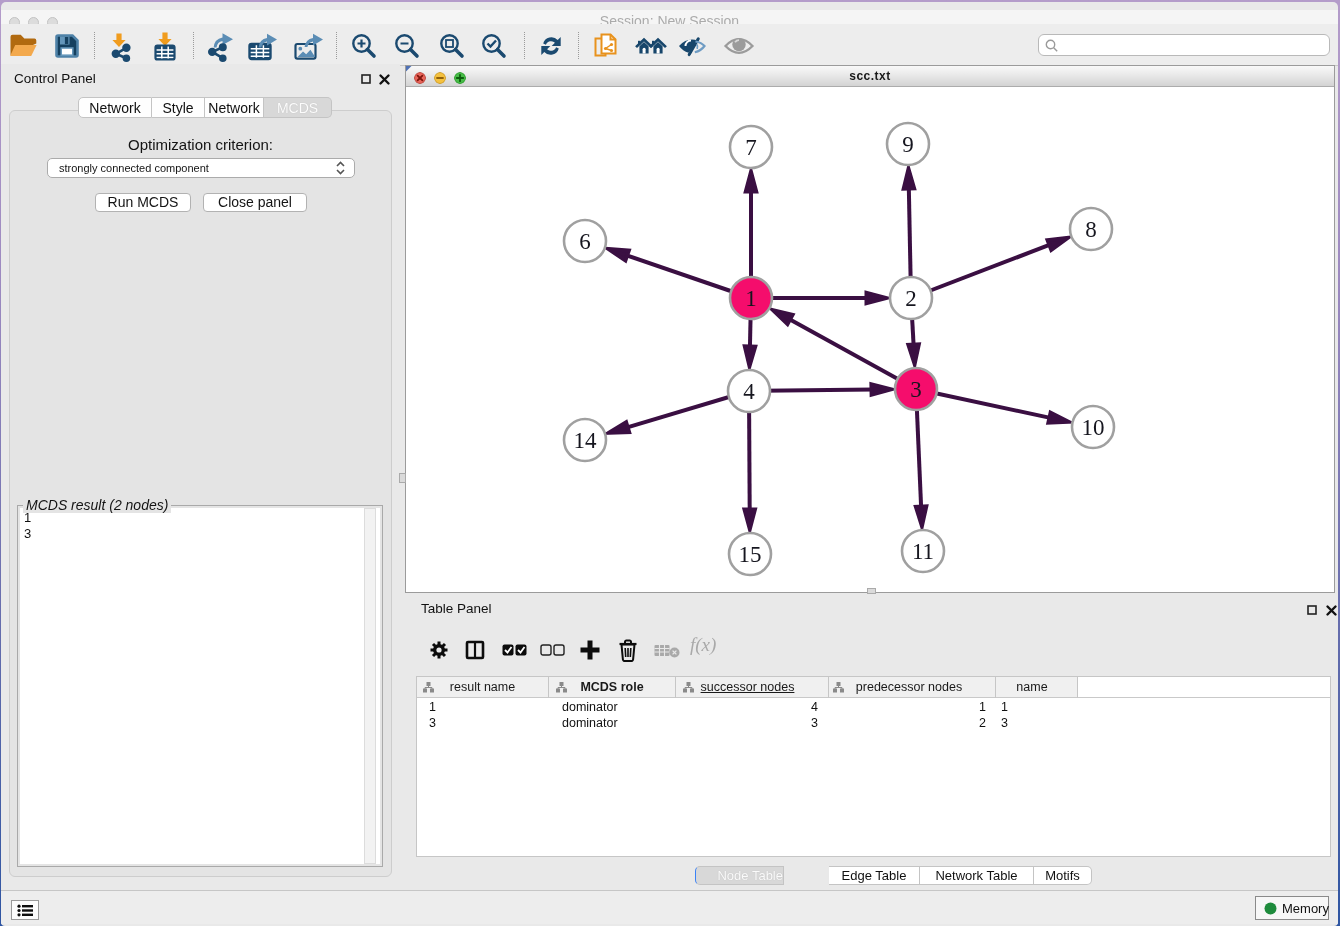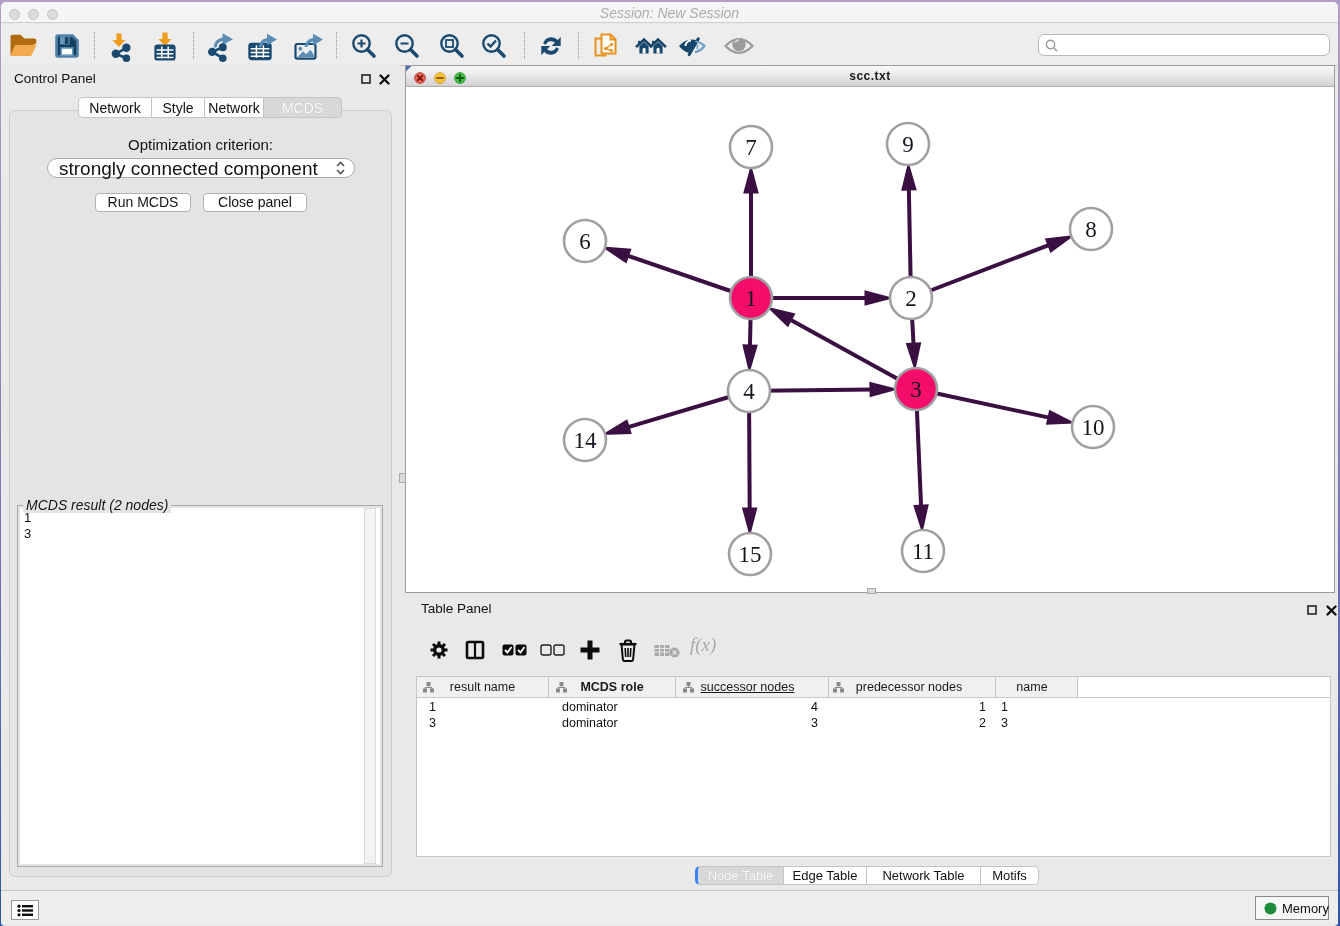--- a/index.html
+++ b/index.html
@@ -2,22 +2,22 @@
 <html><head>
 <meta charset="utf-8">
 <style>
 * { margin:0; padding:0; box-sizing:border-box; }
 html,body { width:1340px; height:926px; overflow:hidden; }
 body { font-family:"Liberation Sans", sans-serif; position:relative;
   background:linear-gradient(180deg,#b49cca 0%,#9d8ac0 30%,#6a6fae 65%,#2e55a2 100%); }
 #win { position:absolute; left:1px; top:2px; width:1337px; height:924px;
   background:#e9e9e9; border-radius:5px 5px 4px 4px; overflow:hidden; }
 
-#titlebar { position:absolute; left:0; top:0; width:100%; height:21px;
-  background:#f5f5f5; border-bottom:1px solid #cfcfcf;font-style:italic; }
+#titlebar { position:absolute; left:0; top:8px; width:100%; height:21px;
+  background:#f5f5f5; border-bottom:1px solid #cfcfcf; }
 #titlebar .dot { position:absolute; top:7px; width:11px; height:11px; border-radius:50%;
   background:#dcdcdc; border:1px solid #c3c3c3; }
 #title { position:absolute; top:3px; left:0; width:100%; text-align:center;
   font-size:14px; color:#ababab; }
 
 #toolbar { position:absolute; left:0; top:22px; width:100%; height:42px;
   background:#ededed; border-bottom:1px solid #c9c9c9; }
 .tbi { position:absolute; top:7px; overflow:visible; }
 .tsep { position:absolute; top:8px; height:27px; width:0;
   border-left:1px dotted #9a9a9a; }
@@ -31,22 +31,22 @@
   background:#e4e4e4; border:1px solid #cdcdcd; border-radius:6px; }
 .tabrow { position:absolute; display:flex;border-radius:9px; }
 .tab { height:21px; line-height:20px; text-align:center; font-size:14px; color:#111;
   background:#fefefe; border:1px solid #c4c4c4; border-left:none; }
 .tab.first { border-left:1px solid #c4c4c4; border-radius:5px 0 0 5px; }
 .tab.last { border-radius:0 5px 5px 0; }
 .tab.sel { background:#d8d8d8; color:#fcfcfc; text-shadow:0 0 1px #b5b5b5; }
 #optlabel { position:absolute; left:0; top:25px; width:100%; text-align:center;
   font-size:15px; color:#141414; }
 #combo { position:absolute; left:37px; top:47px; width:308px; height:20px;
-  background:#fff; border:1px solid #ababab; border-radius:10px;
-  font-size:19px; color:#141414; line-height:19px; padding-left:11px; }
+  background:#fff; border:1px solid #ababab; border-radius:5px;
+  font-size:11px; color:#141414; line-height:19px; padding-left:11px; }
 .btn { position:absolute; top:82px; height:19px; background:#fff;
   border:1px solid #b2b2b2; border-radius:4px; font-size:14px; color:#141414;
   text-align:center; line-height:17px; }
 #grpbox { position:absolute; left:7px; top:394px; width:366px; height:362px;
   border:1px solid #a9a9a9; }
 #grplabel { position:absolute; left:5px; top:-9px; background:#e4e4e4;
   font-size:14px; color:#141414; padding:0 3px; z-index:3;font-style:italic; }
 #grpwhite { position:absolute; left:2px; top:2px; right:2px; bottom:2px; background:#fff; }
 #grpscroll { position:absolute; right:4px; top:0px; width:12px; height:100%;
   background:#f2f2f2; border:1px solid #dcdcdc; }
@@ -68,21 +68,21 @@
   background:#fff; border:1px solid #c6c6c6; }
 .thdr { position:absolute; left:0; top:0; width:100%; height:21px;
   border-bottom:1px solid #c9c9c9; }
 .thbg { position:absolute; left:0; top:0; width:661px; height:21px; background:#f0f0f0; }
 .thcell { position:absolute; top:0; height:21px; border-right:1px solid #c6c6c6;
   font-size:12.5px; color:#1a1a1a; text-align:center; line-height:20px; }
 .trow { position:absolute; font-size:12.5px; color:#111; }
 .btabs { position:absolute; display:flex; }
 .btab { height:19px; line-height:18px; text-align:center; font-size:13px; color:#111;
   background:#fff; border:1px solid #c4c4c4; border-left:none; }
-.btab.first { border-left:3px solid #3b82f6; border-radius:5px 0 0 5px; }
+.btab.first { border-left:1px solid #3b82f6; border-radius:5px 0 0 5px;text-align:right; }
 .btab.last { border-radius:0 5px 5px 0; }
 .btab.sel { background:#d8d8d8; color:#fbfbfb; text-shadow:0 0 1px #b5b5b5; }
 
 #statusbar { position:absolute; left:0; top:888px; width:100%; height:34px;
   background:#ededed; border-top:1px solid #c6c6c6; }
 #listbtn { position:absolute; left:10px; top:9px; width:28px; height:20px;
   background:#fcfcfc; border:1px solid #9a9a9a; }
 #membtn { position:absolute; right:9px; top:5px; width:74px; height:24px;
   background:#f7f7f7; border:1px solid #8a8a8a; font-size:13px; color:#111; }
 
@@ -243,21 +243,21 @@
           <div class="mcdsline" style="top:18px;">3</div>
           <div id="grpscroll"></div>
         </div>
         <div id="grplabel">MCDS result (2 nodes)</div>
       </div>
     </div>
     <div class="tabrow" style="left:77px;top:33px;">
       <div class="tab first" style="width:74px;">Network</div>
       <div class="tab" style="width:53px;">Style</div>
       <div class="tab" style="width:59px;">Network</div>
-      <div class="tab last sel" style="width:78px;">MCDS</div>
+      <div class="tab last sel" style="width:68px;">MCDS</div>
     </div>
   </div>
   <div id="sccwin">
     <div id="scctitle">
       <svg class="tl" style="left:8px" width="12" height="12" viewBox="0 0 12 12">
         <circle cx="6" cy="6" r="5.5" fill="#e9655a" stroke="#b8453c" stroke-width="1"></circle>
         <path d="M3.6 3.6 L8.4 8.4 M8.4 3.6 L3.6 8.4" stroke="#7e150c" stroke-width="1.8" stroke-linecap="round"></path>
       </svg>
       <svg class="tl" style="left:28px" width="12" height="12" viewBox="0 0 12 12">
         <circle cx="6" cy="6" r="5.5" fill="#f5c13e" stroke="#cb9a27" stroke-width="1"></circle>
@@ -426,21 +426,21 @@
       <div class="trow" style="left:412px;top:23px;width:157px;text-align:right;">1</div>
       <div class="trow" style="left:584px;top:23px;">1</div>
       <div class="trow" style="left:12px;top:39px;">3</div>
       <div class="trow" style="left:145px;top:39px;">dominator</div>
       <div class="trow" style="left:259px;top:39px;width:142px;text-align:right;">3</div>
       <div class="trow" style="left:412px;top:39px;width:157px;text-align:right;">2</div>
       <div class="trow" style="left:584px;top:39px;">3</div>
     </div>
     <div class="btabs" style="left:295px;top:271px;">
       <div class="btab first sel" style="width:89px;">Node Table</div>
-      <div class="btab" style="width:83px;">Edge Table</div>
+      <div class="btab" style="width:91px;margin-left:45px;">Edge Table</div>
       <div class="btab" style="width:114px;">Network Table</div>
       <div class="btab last" style="width:58px;">Motifs</div>
     </div>
   </div>
   <div id="statusbar">
     <div id="listbtn">
       <svg style="position:absolute;left:5px;top:3px" width="17" height="13" viewBox="0 0 17 13">
         <g fill="#0c0c0c">
             <circle cx="2" cy="2.2" r="1.6"></circle>
             <circle cx="2" cy="6.5" r="1.6"></circle>

